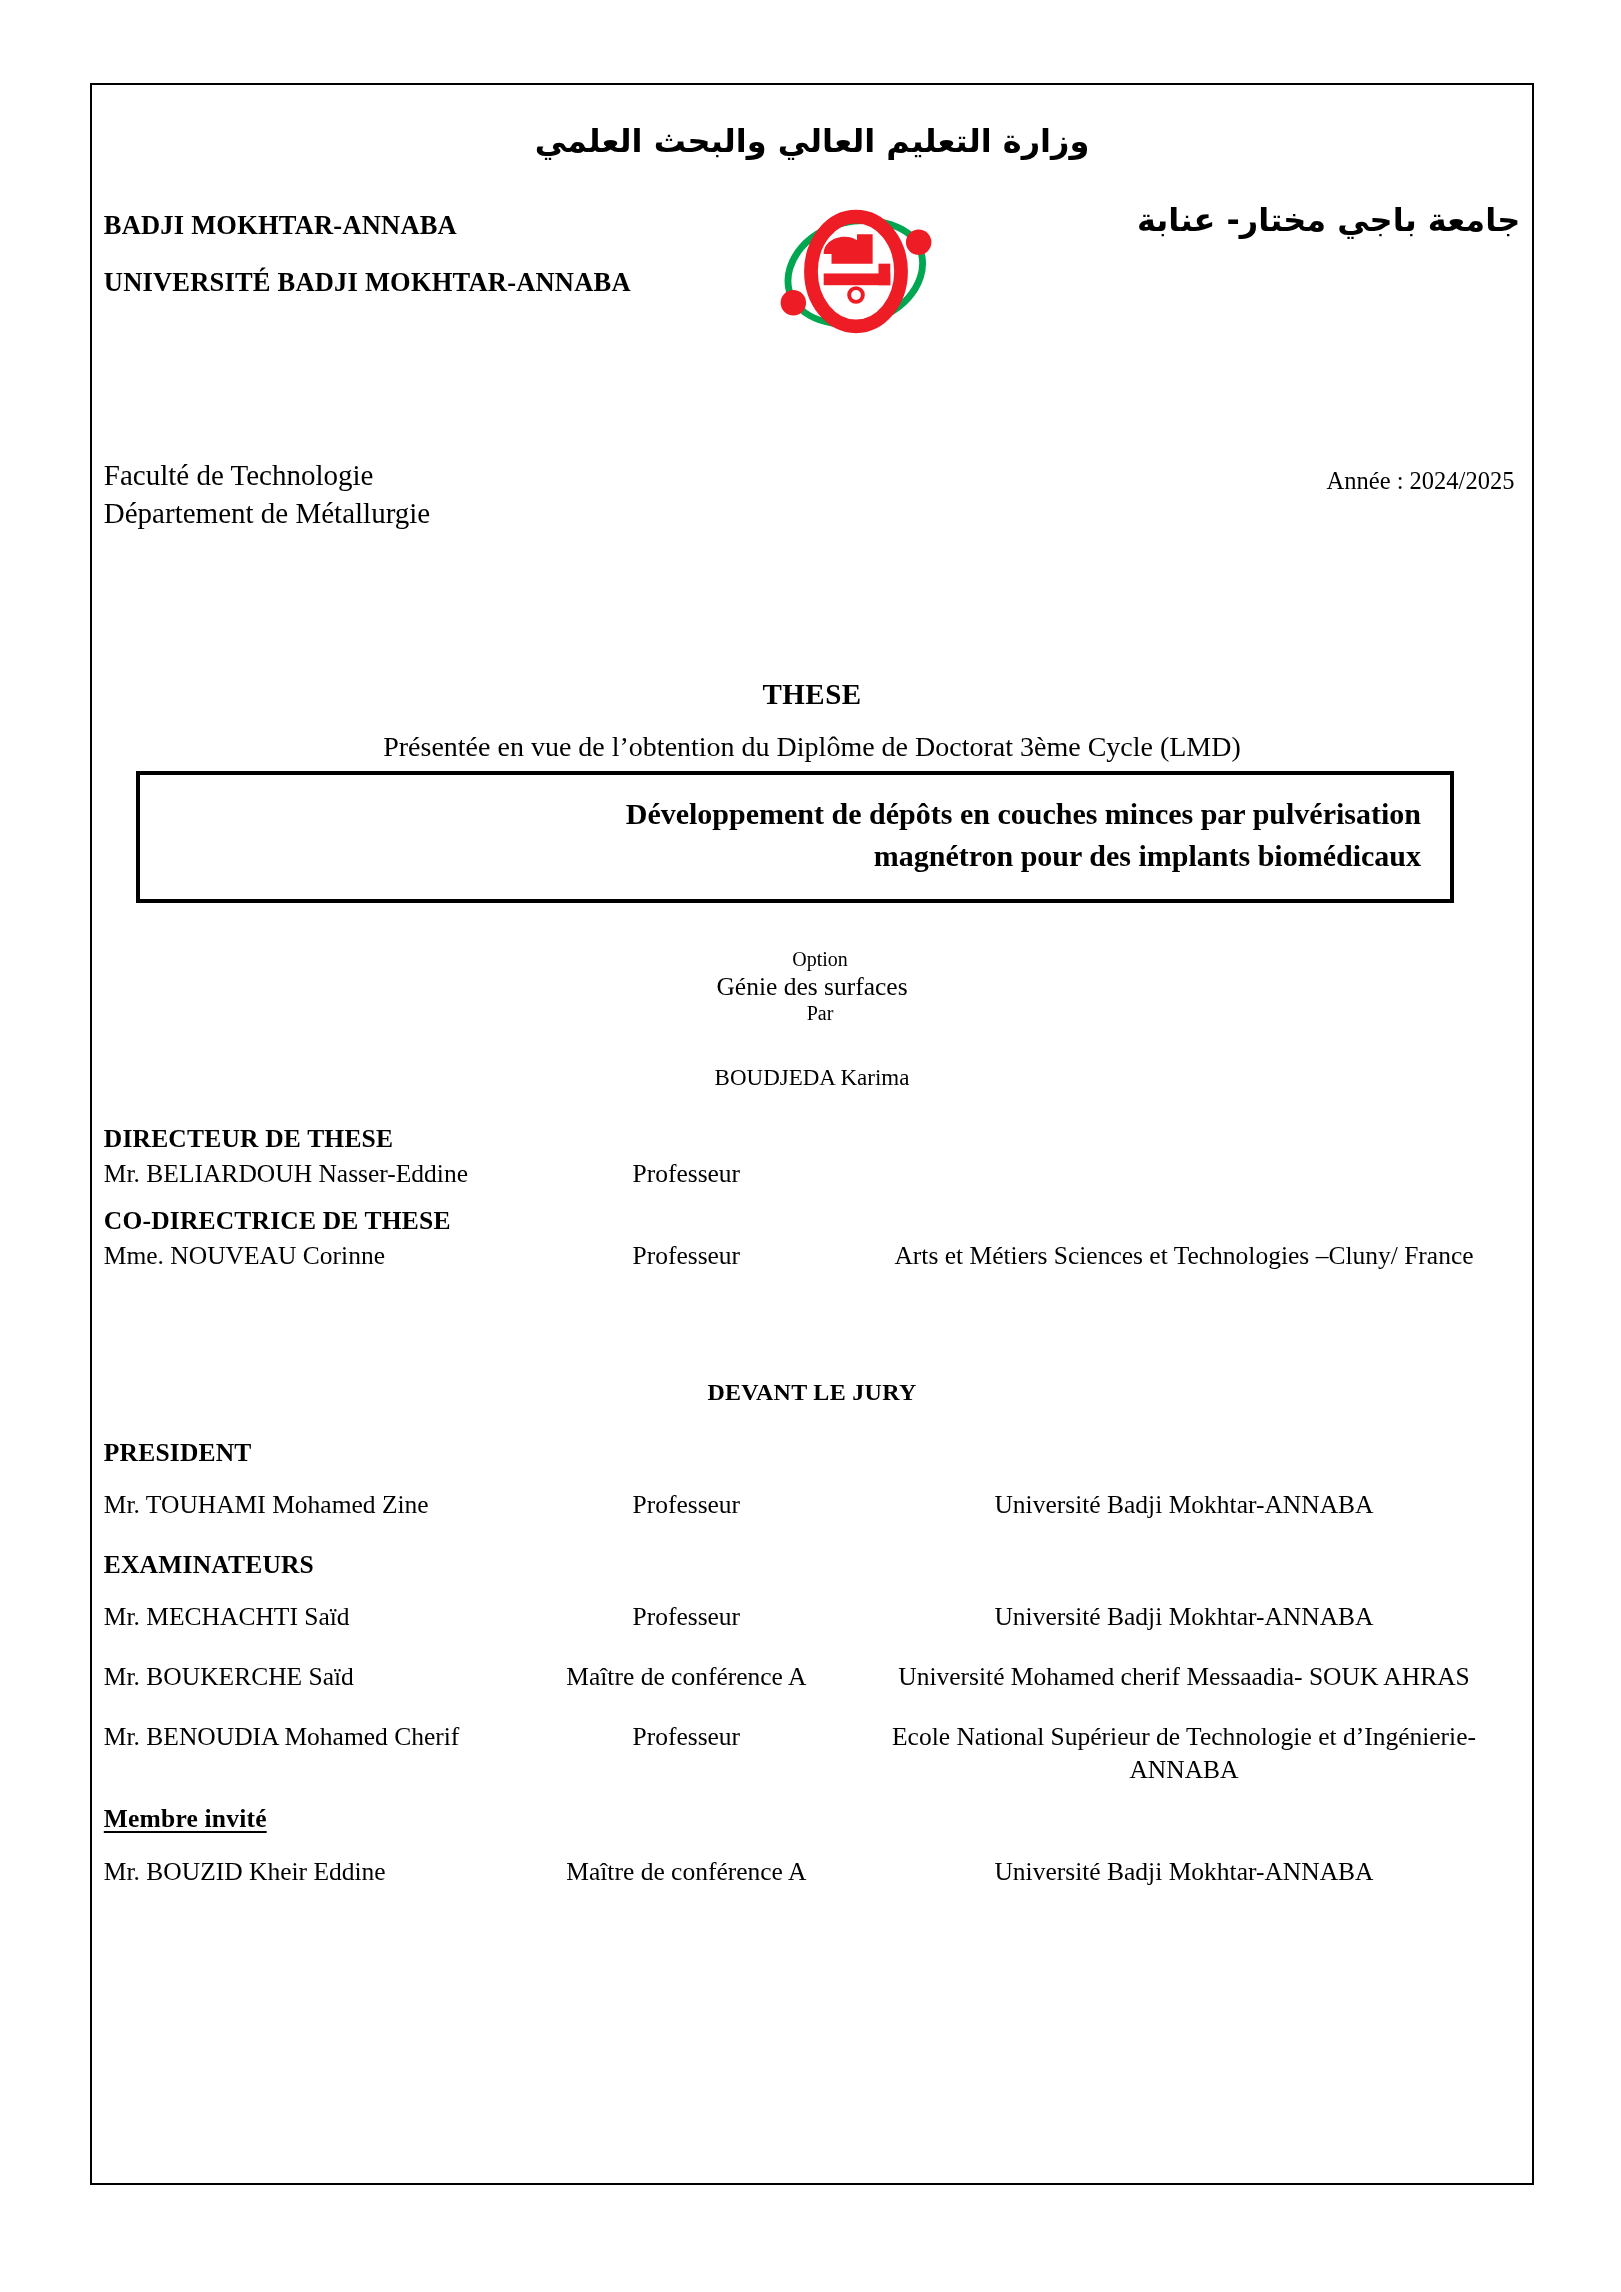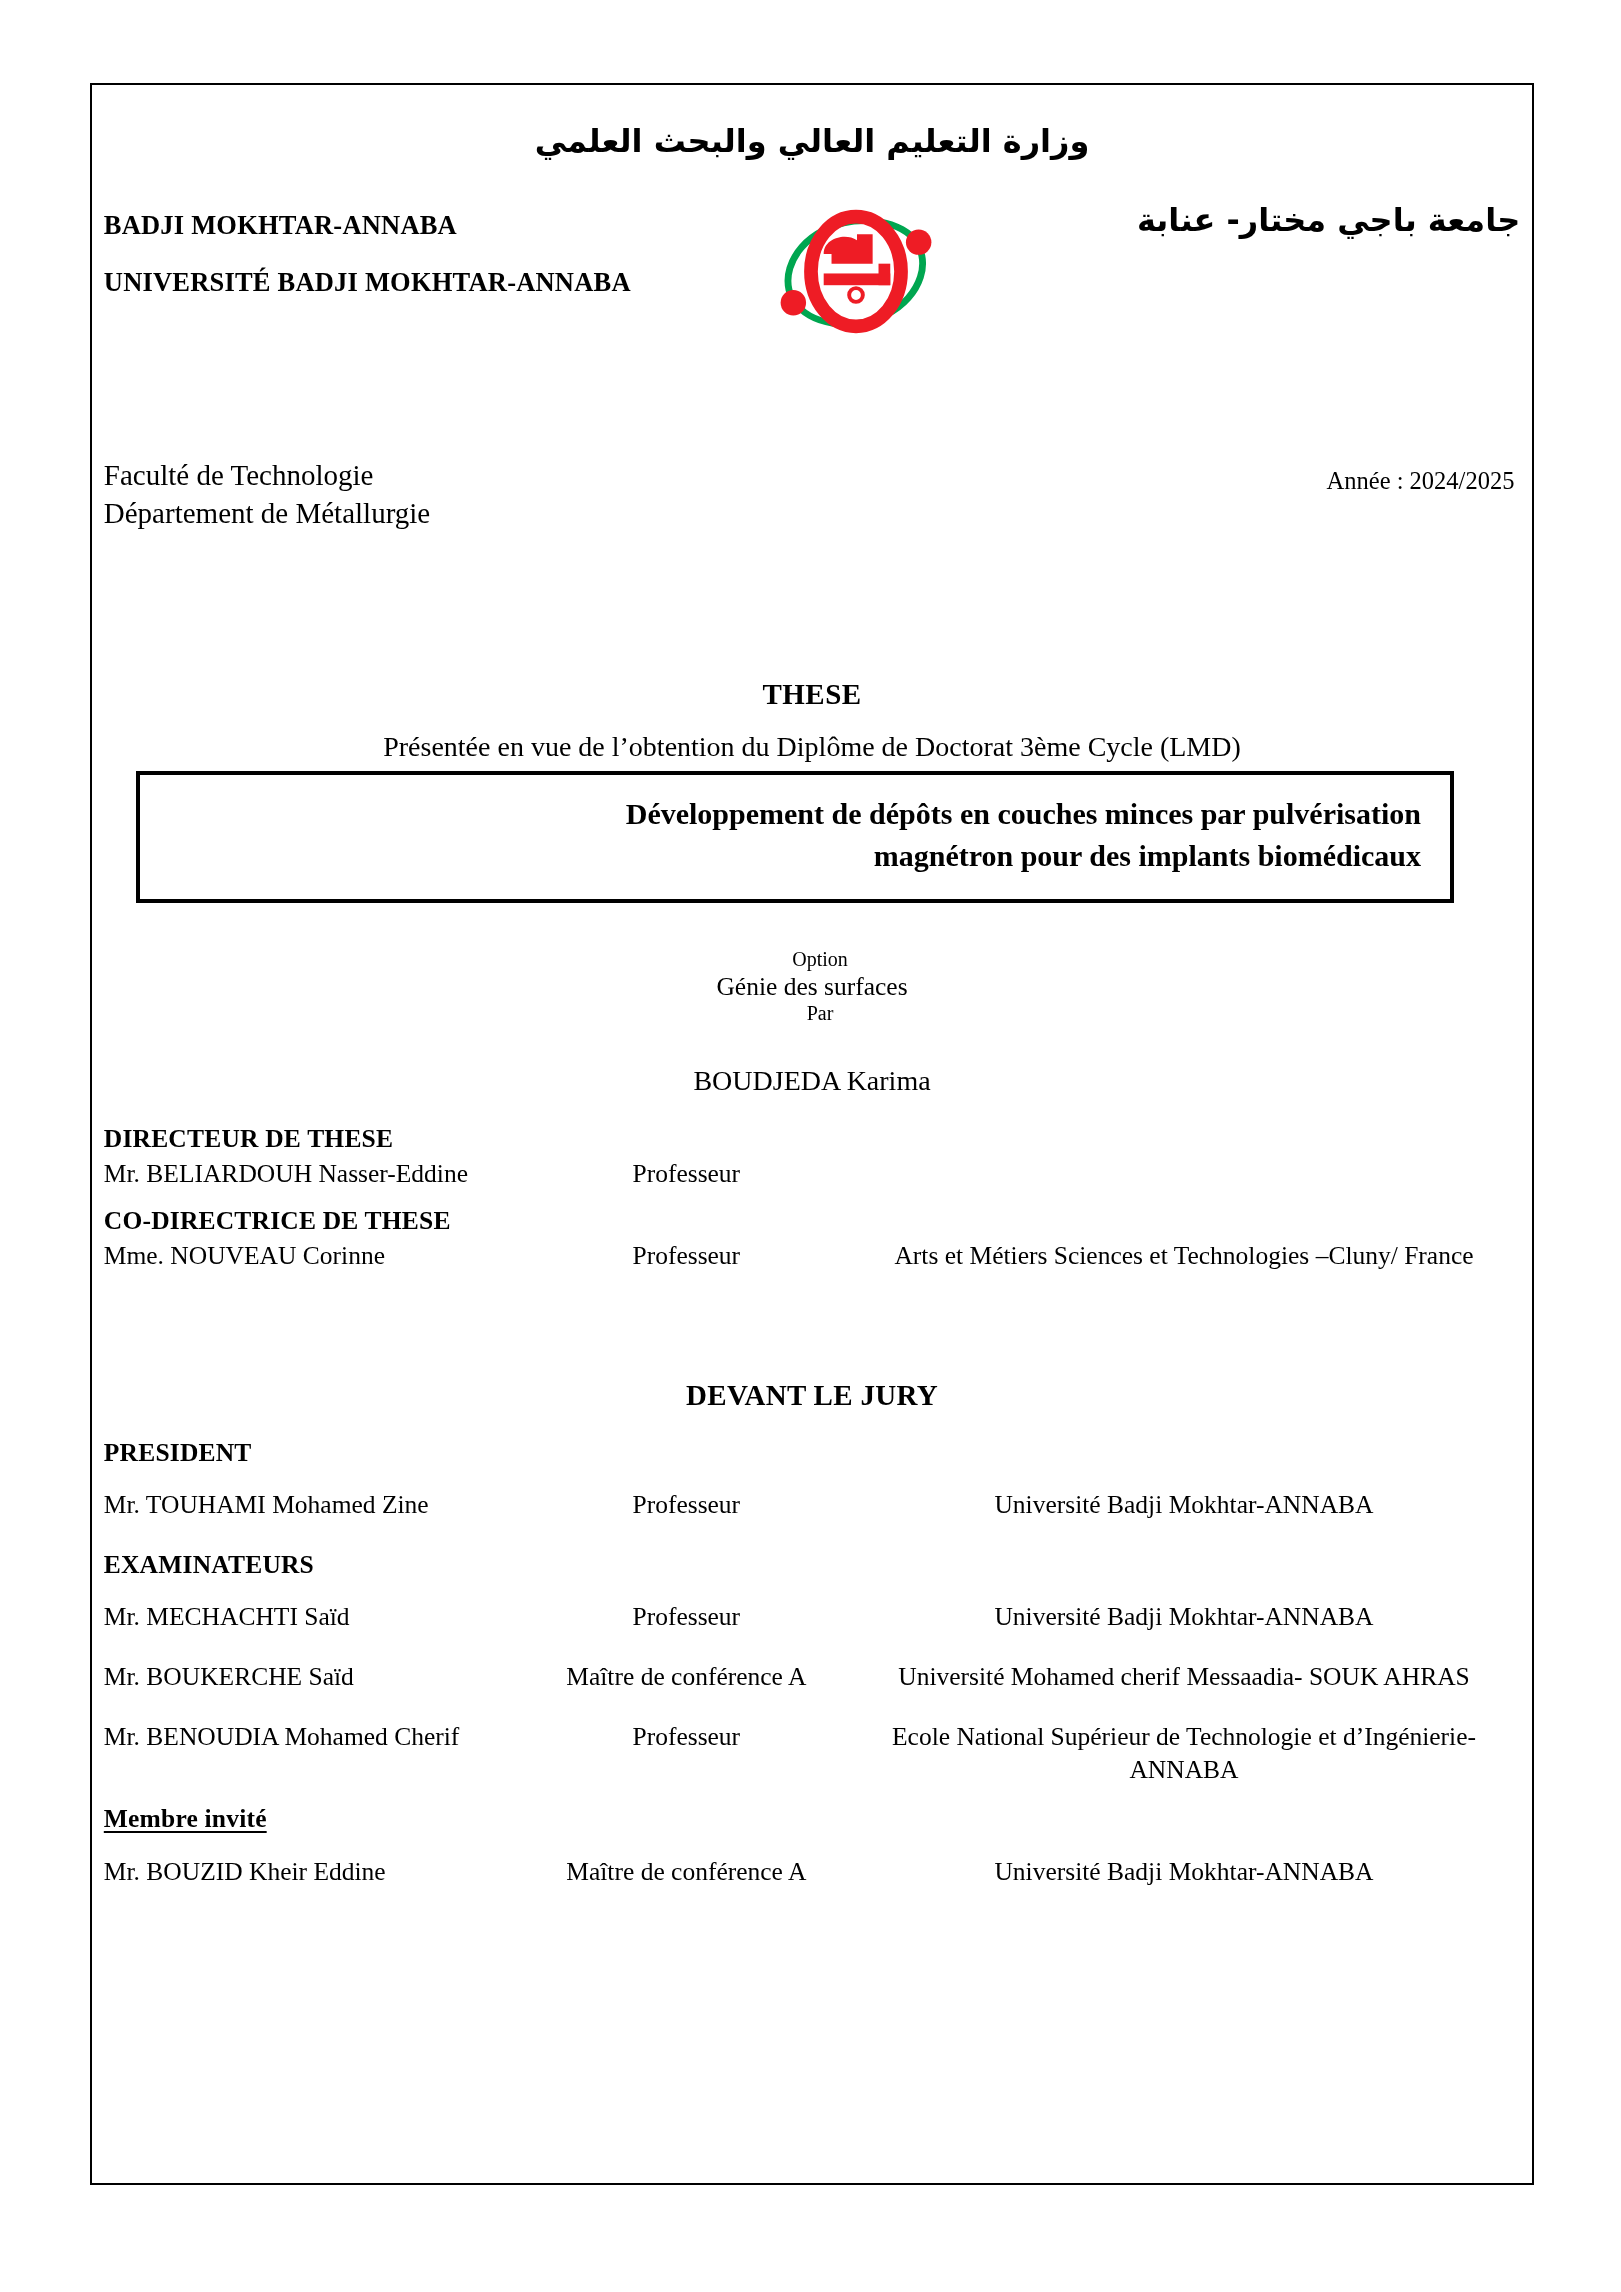--- a/index.html
+++ b/index.html
@@ -148,21 +148,21 @@
   }
   .option-block .val {
     font-size: 25.5px;
     line-height: 1.18;
   }
   .author {
     position: absolute;
     left: 0; right: 0;
     top: 980px;
     text-align: center;
-    font-size: 28px;
+    font-size: 23px;
   }
 
   
   .section-label {
     font-weight: bold;
     font-size: 25.5px;
     letter-spacing: 0.2px;
   }
   .section-label.underline {
     text-decoration: underline;
@@ -187,21 +187,21 @@
   }
   .supervisors .group { margin-bottom: 15.7px; }
   .supervisors .section-label { margin-bottom: 3.9px; }
 
   .jury-title {
     position: absolute;
     left: 0; right: 0;
     top: 1294px;
     text-align: center;
     font-weight: bold;
-    font-size: 29px;
+    font-size: 24px;
     letter-spacing: 0.3px;
   }
 
   .jury {
     position: absolute;
     left: 11.8px;
     right: 11.8px;
     top: 1349px;
   }
   .jury .section-label { margin-bottom: 21.6px; margin-top: 3.9px; }

